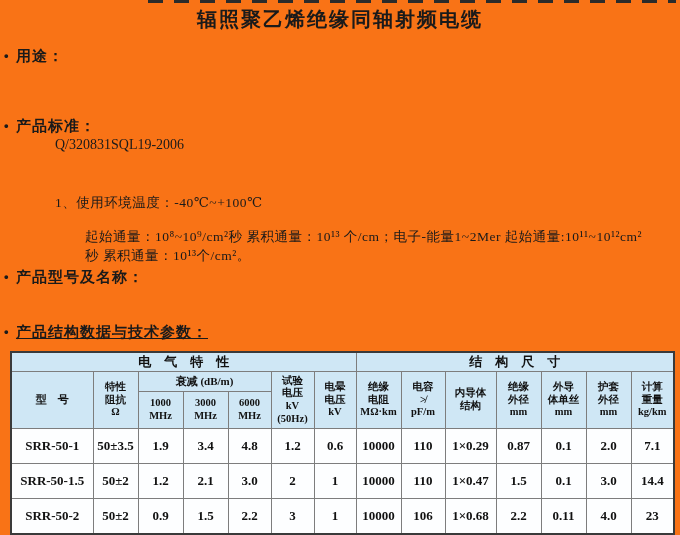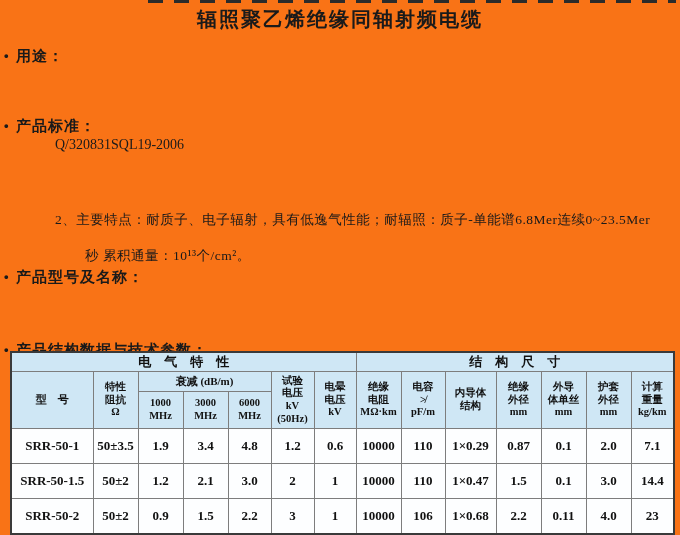--- a/index.html
+++ b/index.html
@@ -67,28 +67,29 @@
 
   <div class="sec-head" style="top:47px;">
     <span class="bullet">•</span><span>用途：</span>
   </div>
 
   <div class="sec-head" style="top:109px;margin-top:8px;">
     <span class="bullet">•</span><span>产品标准：</span>
   </div>
   <div class="body-line latin" style="top:137px;left:55px;">Q/320831SQL19-2006</div>
 
-  <div class="body-line" style="top:211px;left:55px;">2、主要特点：耐质子、电子辐射，具有低逸气性能；耐辐照：质子-单能谱6.8Mer连续0~23.5Mer</div>
+  <div class="body-line" style="top:194px;left:55px;">1、使用环境温度：-40℃~+100℃</div>
+  <div class="body-line" style="top:228px;left:85px;">起始通量：10⁸~10⁹/cm²秒 累积通量：10¹³ 个/cm；电子-能量1~2Mer 起始通量:10¹¹~10¹²cm²</div>
   <div class="body-line" style="top:247px;left:85px;">秒 累积通量：10¹³个/cm²。</div>
 
   <div class="sec-head" style="top:268px;">
     <span class="bullet">•</span><span>产品型号及名称：</span>
   </div>
 
-  <div class="sec-head" style="top:341px;">
+  <div class="sec-head" style="top:323px;text-decoration:underline;">
     <span class="bullet">•</span><span>产品结构数据与技术参数：</span>
   </div>
 
   <table class="spec-table">
     <colgroup>
       <col style="width:82px">
         <col style="width:45px">
         <col style="width:45px">
         <col style="width:45px">
       <col style="width:43px">

